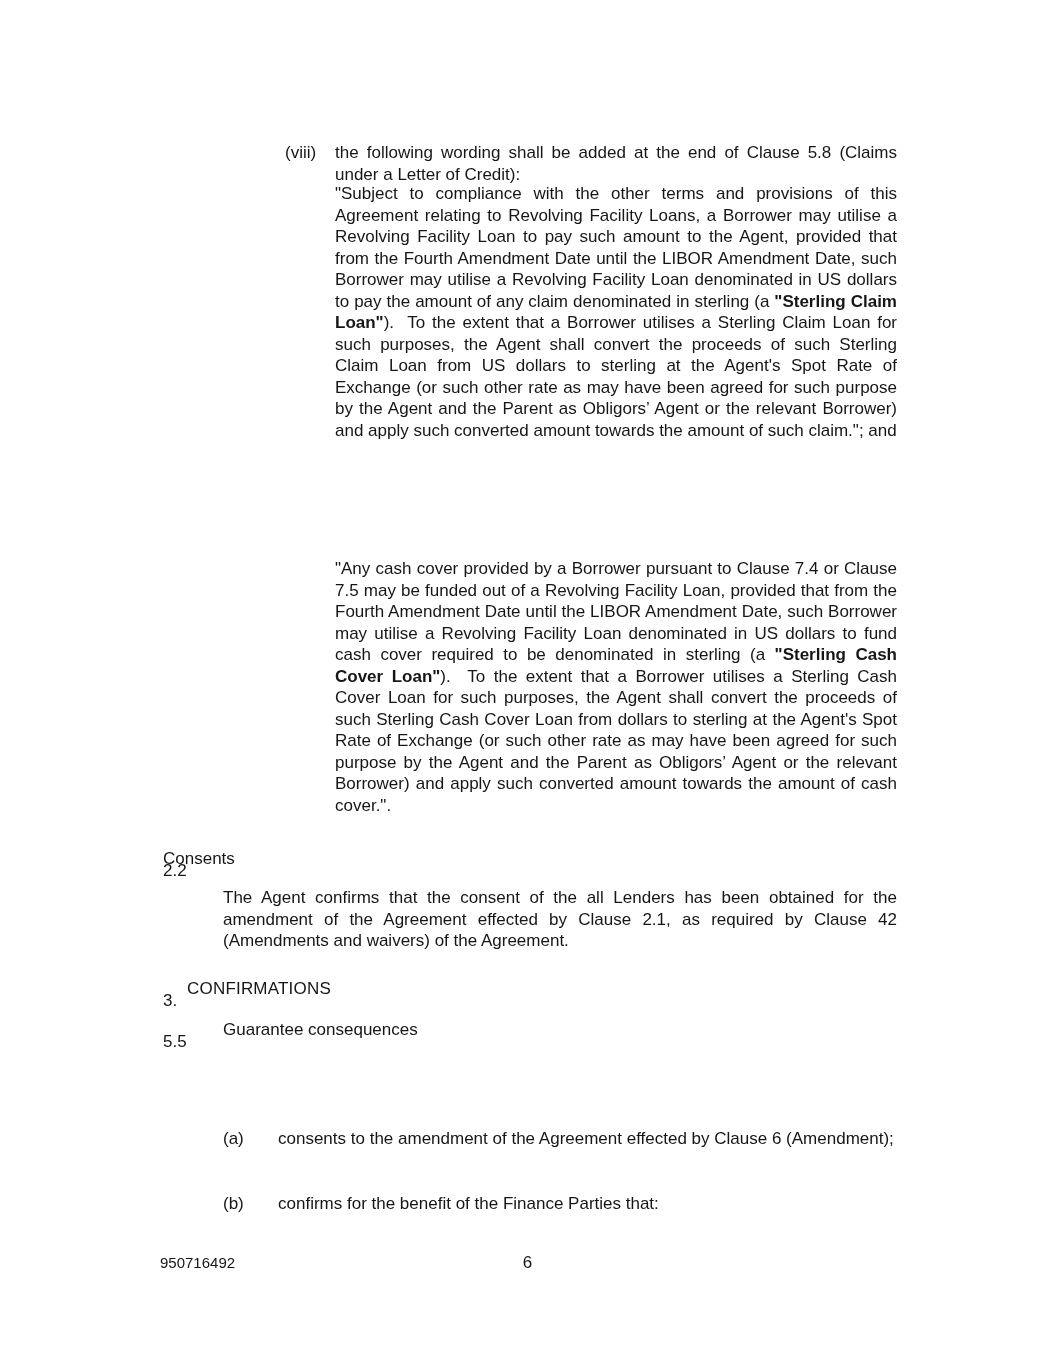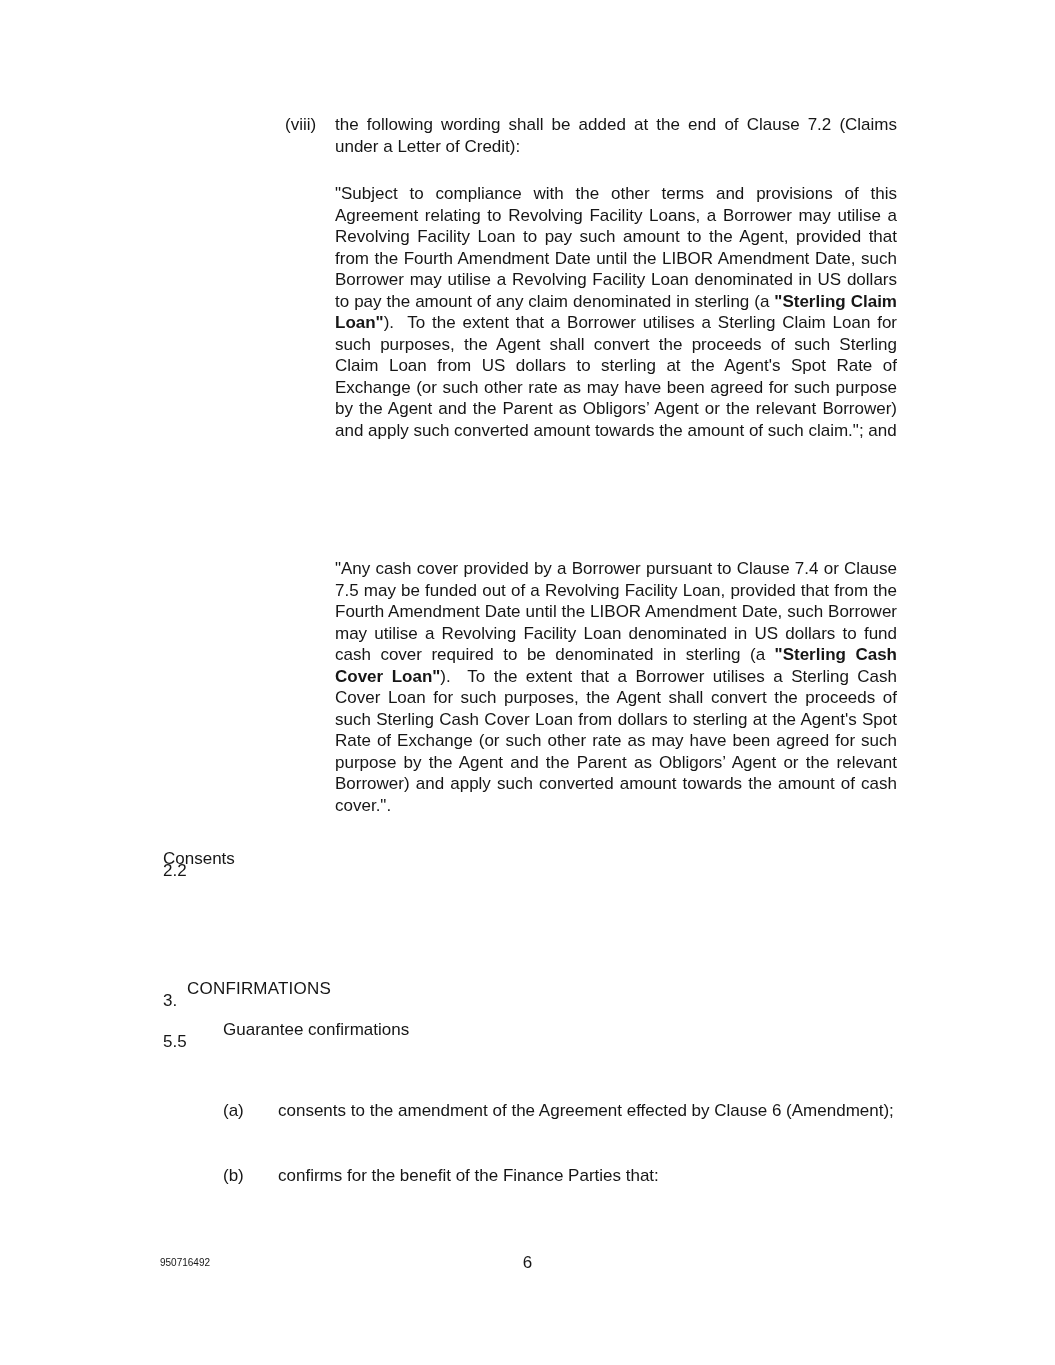--- a/index.html
+++ b/index.html
@@ -15,59 +15,61 @@
     font-family: "Liberation Sans", "DejaVu Sans", sans-serif;
     color: #161616;
     font-size: 17px;
     line-height: 21.5px;
     overflow: hidden;
   }
   .abs { position: absolute; }
   .hang {
     display: flex;
     align-items: flex-start;
+    margin-top: 28px;
   }
   .hang .lbl { flex: 0 0 auto; }
   .hang .txt { flex: 1 1 auto; text-align: justify; }
   .just { text-align: justify; }
   .quote { text-align: justify; }
   .sec-num { position: absolute; left: 0; top: 12px; }
   .caps { letter-spacing: 0.2px; }
-  .footer-doc { font-size: 10px; line-height: 15px; }
+  .footer-doc { font-size: 15px; line-height: 15px; }
   .footer-page { font-size: 17px; text-align: center; width: 100%; }
 </style>
 </head>
 <body>
 
 <div id="page">
 
   <div class="abs hang" style="left:285px; top:114px; width:612px;">
     <span class="lbl" style="width:50px;">(viii)</span>
-    <span class="txt">the following wording shall be added at the end of Clause 7.2 (Claims under a Letter of Credit):</span>
+    <span class="txt">the following wording shall be added at the end of Clause 5.8 (Claims under a Letter of Credit):</span>
   </div>
 
   <div class="abs quote" style="left:335px; top:183px; width:562px;"><span>"Subject to compliance with the other terms and provisions of this Agreement relating to Revolving Facility Loans, a Borrower may utilise a Revolving Facility Loan to pay such amount to the Agent, provided that from the Fourth Amendment Date until the LIBOR Amendment Date, such Borrower may utilise a Revolving Facility Loan denominated in US dollars to pay the amount of any claim denominated in sterling (a </span><span style="font-weight: bold;">"Sterling Claim Loan"</span><span>).&nbsp; To the extent that a Borrower utilises a Sterling Claim Loan for such purposes, the Agent shall convert the proceeds of such Sterling Claim Loan from US dollars to sterling at the Agent's Spot Rate of Exchange (or such other rate as may have been agreed for such purpose by the Agent and the Parent as Obligors’ Agent or the relevant Borrower) and apply such converted amount towards the amount of such claim."; and</span></div>
 
 
   <div class="abs quote" style="left:335px; top:558px; width:562px;"><span>"Any cash cover provided by a Borrower pursuant to Clause 7.4 or Clause 7.5 may be funded out of a Revolving Facility Loan, provided that from the Fourth Amendment Date until the LIBOR Amendment Date, such Borrower may utilise a Revolving Facility Loan denominated in US dollars to fund cash cover required to be denominated in sterling (a </span><span style="font-weight: bold;">"Sterling Cash Cover Loan"</span><span>).&nbsp; To the extent that a Borrower utilises a Sterling Cash Cover Loan for such purposes, the Agent shall convert the proceeds of such Sterling Cash Cover Loan from dollars to sterling at the Agent's Spot Rate of Exchange (or such other rate as may have been agreed for such purpose by the Agent and the Parent as Obligors’ Agent or the relevant Borrower) and apply such converted amount towards the amount of cash cover.".</span></div>
 
   <div class="abs" style="left:163px; top:848px; width:734px;">
     <span class="sec-num">2.2</span>
     <span style="">Consents</span>
   </div>
 
+  <div class="abs just" style="left:223px; top:887px; width:674px;">The Agent confirms that the consent of the all Lenders has been obtained for the amendment of the Agreement effected by Clause 2.1, as required by Clause 42 (Amendments and waivers) of the Agreement.</div>
 
   <div class="abs" style="left:163px; top:978px; width:734px;">
     <span class="sec-num">3.</span>
     <span class="caps" style="margin-left:24px;">CONFIRMATIONS</span>
   </div>
 
   <div class="abs" style="left:163px; top:1019px; width:734px;">
     <span class="sec-num">5.5</span>
-    <span style="margin-left:60px;">Guarantee confirmations</span>
+    <span style="margin-left:60px;">Guarantee consequences</span>
   </div>
 
 
   <div class="abs hang" style="left:223px; top:1100px; width:674px;">
     <span class="lbl" style="width:55px;">(a)</span>
     <span class="txt">consents to the amendment of the Agreement effected by Clause 6 (Amendment);</span>
   </div>
 
   <div class="abs hang" style="left:223px; top:1165px; width:674px;">
     <span class="lbl" style="width:55px;">(b)</span>

